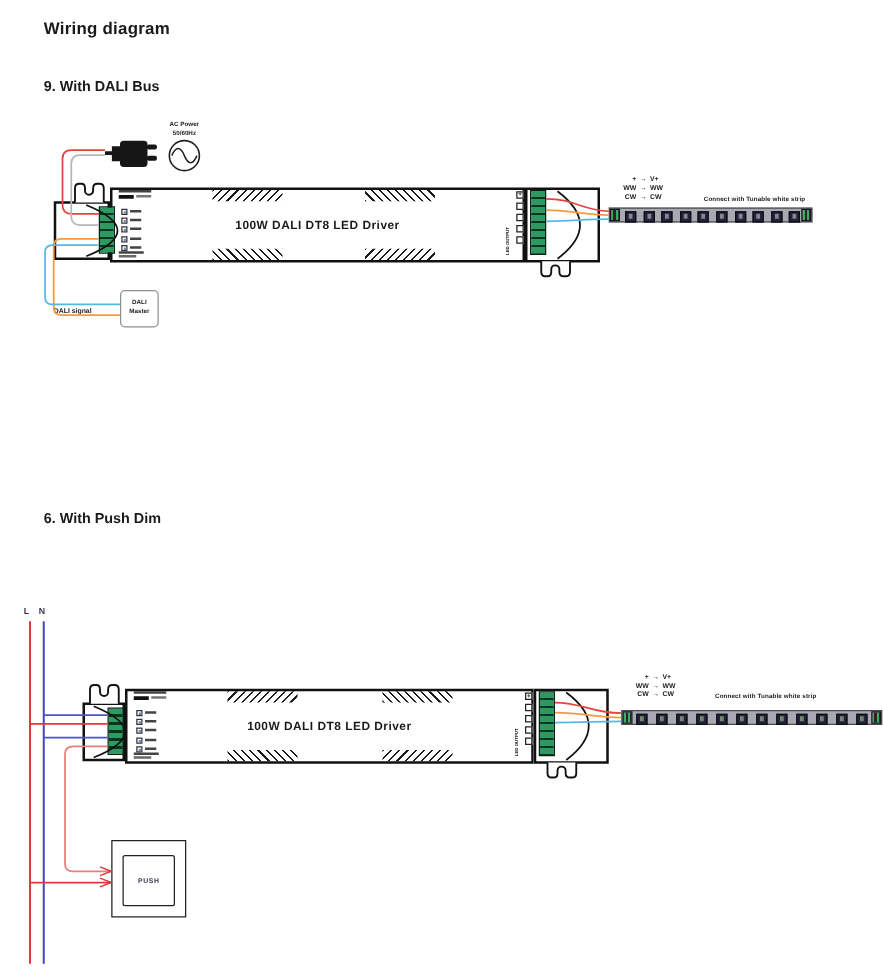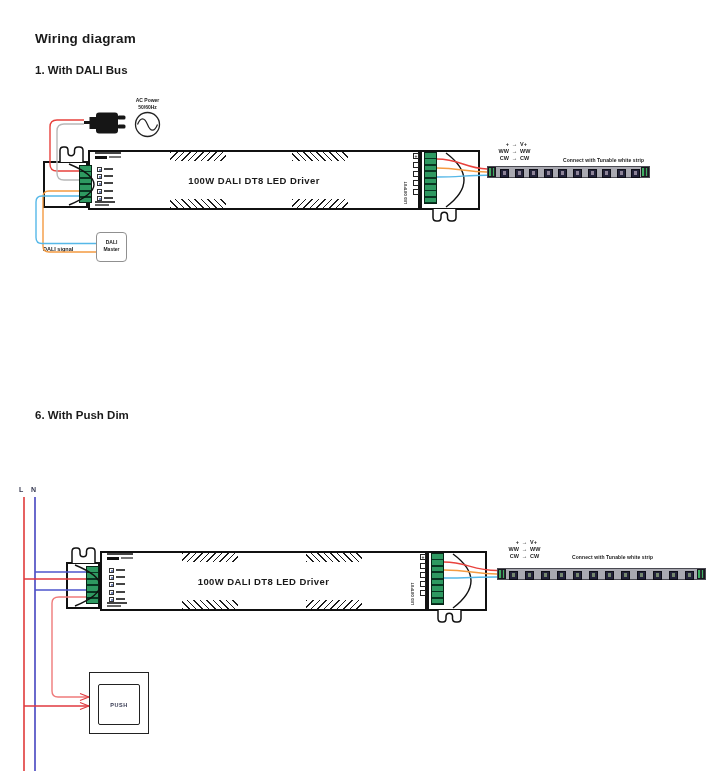--- a/index.html
+++ b/index.html
@@ -41,22 +41,22 @@
   .masterbox div{font-size:5px;font-weight:bold;line-height:6.5px;color:#222;}
   .pushouter{border:1.6px solid #222;background:#fff;box-sizing:border-box;}
   .pushinner{border:1.3px solid #222;border-radius:2px;background:#fff;box-sizing:border-box;
              display:flex;align-items:center;justify-content:center;}
   .pushinner span{font-size:5.5px;font-weight:bold;letter-spacing:.5px;color:#33364f;}
   svg.overlay{position:absolute;left:0;top:0;pointer-events:none;}
 </style>
 </head>
 <body>
 
-<div class="abs h1" style="left:35px;top:31px;">Wiring diagram</div>
-<div class="abs h2" style="left:35px;top:64px;">1. With DALI Bus</div>
+<div class="abs h1" style="left:35px;top:15px;">Wiring diagram</div>
+<div class="abs h2" style="left:35px;top:64px;">9. With DALI Bus</div>
 <div class="abs h2" style="left:35px;top:409px;">6. With Push Dim</div>
 
 <div class="abs tiny" style="left:120px;top:97px;width:55px;text-align:center;">AC Power</div>
 <div class="abs tiny" style="left:120px;top:103.5px;width:55px;text-align:center;">50/60Hz</div>
 
 <div class="abs cap" style="left:43px;top:161px;width:45px;height:47px;"></div>
 <div class="abs driver-body" style="left:88px;top:150px;width:332px;height:60px;"></div>
 <div class="abs cap" style="left:420px;top:150px;width:60px;height:60px;"></div>
 <div class="abs hatchA" style="left:170px;top:152px;width:56px;height:9px;"></div>
 <div class="abs hatchB" style="left:292px;top:152px;width:56px;height:9px;"></div>

